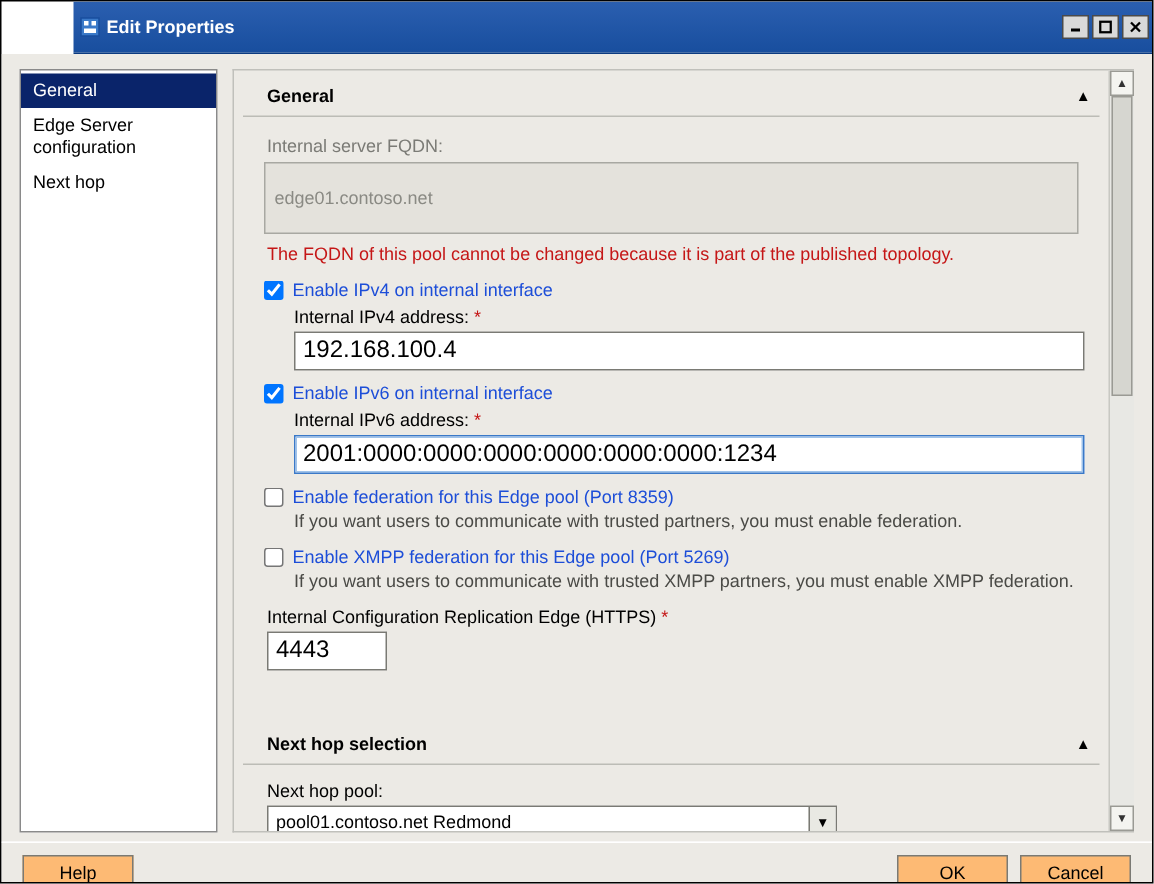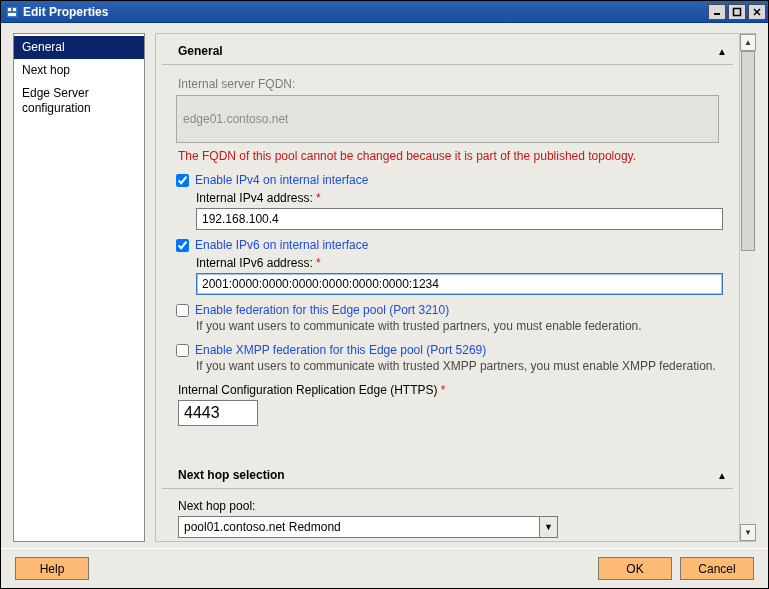--- a/index.html
+++ b/index.html
@@ -9,25 +9,26 @@
     font-size: 12px;
     background: #fff;
     width: 769px;
     height: 589px;
     overflow: hidden;
     border: 1px solid #000;
   }
   .titlebar {
     background: linear-gradient(#2b5fb0, #184e9e);
     color: #fff;
-    height: 22px;
+    height: 35px;
     display: flex;
     align-items: center;
     padding: 0 2px 0 4px;
     border-bottom: 1px solid #0a3a80;
+    margin-left: 48px;
   }
   .titlebar .app-icon {
     width: 14px; height: 14px;
     margin-right: 4px;
     display: inline-flex;
   }
   .titlebar .title { font-weight: bold; font-size: 12px; flex: 1; }
   .winbtns { display: flex; gap: 2px; }
   .winbtn {
     width: 18px; height: 16px;
@@ -129,21 +130,21 @@
   .chk-row .lbl { color: #1d4ed8; }
   .subfield { margin: 4px 0 8px 24px; }
   .subfield .sublabel { margin-bottom: 3px; }
   .required { color: #c51717; }
   .textinput {
     width: 100%;
     background: #fff;
     border: 1px solid #7a7a74;
     padding: 3px 5px;
     font-family: inherit;
-    font-size: 12px;
+    font-size: 16px;
   }
   .textinput.focused {
     border: 1px solid #3a79c8;
     box-shadow: inset 0 0 0 1px #9fc3ea;
   }
   .hint { color: #4a4a46; margin: 2px 0 10px 24px; }
 
   .port-input {
     width: 80px;
     background: #fff;
@@ -221,24 +222,24 @@
   </div>
 </div>
 
 <div class="dialog-body">
 
   <div class="sidebar">
     <div class="sidebar-item selected">
       <span>General</span>
     </div>
     <div class="sidebar-item">
+      <span>Edge Server configuration</span>
+    </div>
+    <div class="sidebar-item">
       <span>Next hop</span>
-    </div>
-    <div class="sidebar-item">
-      <span>Edge Server configuration</span>
     </div>
   </div>
 
   <div class="main-panel">
     <div class="main-scroll">
 
       <div class="section-header">
         <span>General</span>
         <span class="chev">▲</span>
       </div>
@@ -268,21 +269,21 @@
         <div class="subfield">
           <div class="sublabel">
             <span>Internal IPv6 address:</span>
             <span class="required">*</span>
           </div>
           <input class="textinput focused" value="2001:0000:0000:0000:0000:0000:0000:1234" style="">
         </div>
 
         <div class="chk-row">
           <input type="checkbox" style="">
-          <span class="lbl">Enable federation for this Edge pool (Port 3210)</span>
+          <span class="lbl">Enable federation for this Edge pool (Port 8359)</span>
         </div>
         <div class="hint">If you want users to communicate with trusted partners, you must enable federation.</div>
 
         <div class="chk-row">
           <input type="checkbox" style="">
           <span class="lbl">Enable XMPP federation for this Edge pool (Port 5269)</span>
         </div>
         <div class="hint">If you want users to communicate with trusted XMPP partners, you must enable XMPP federation.</div>
 
         <div style="margin:6px 0 3px 6px;">

